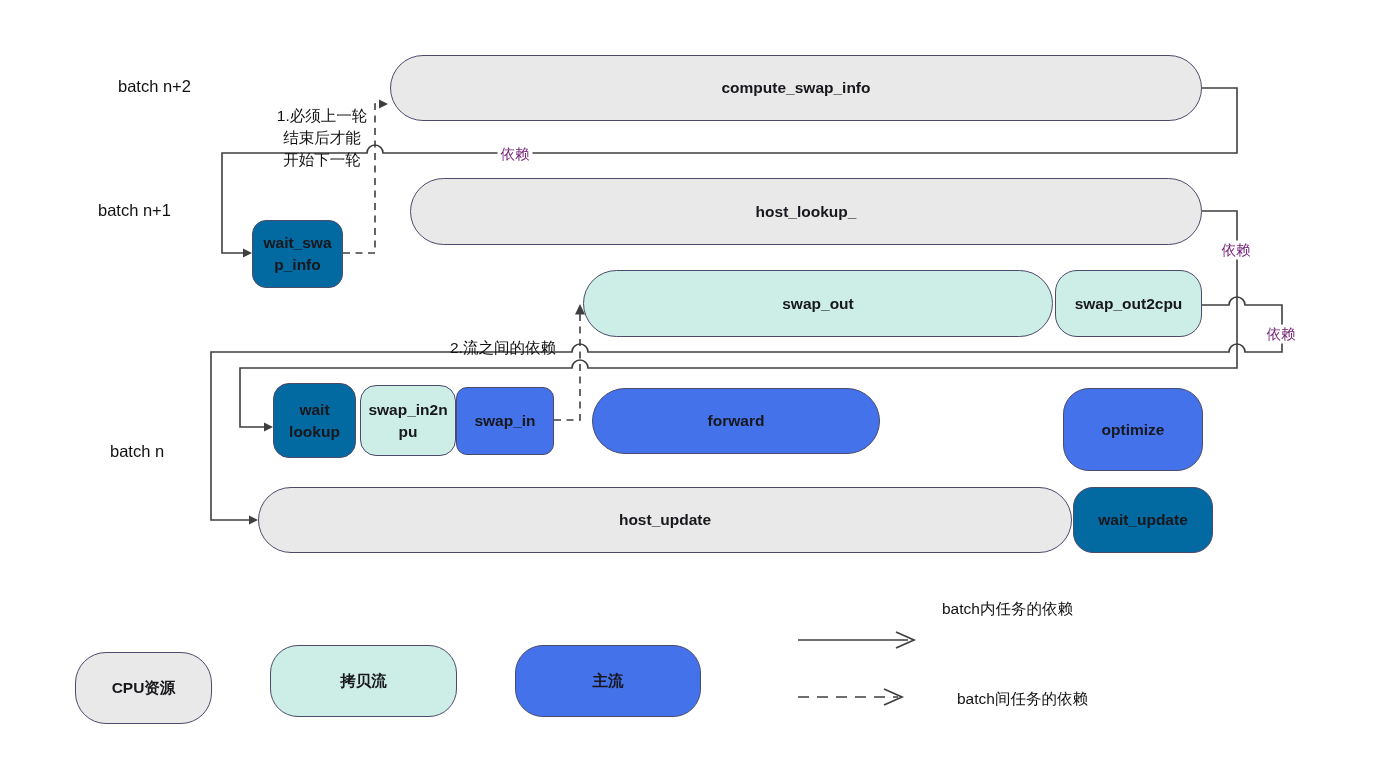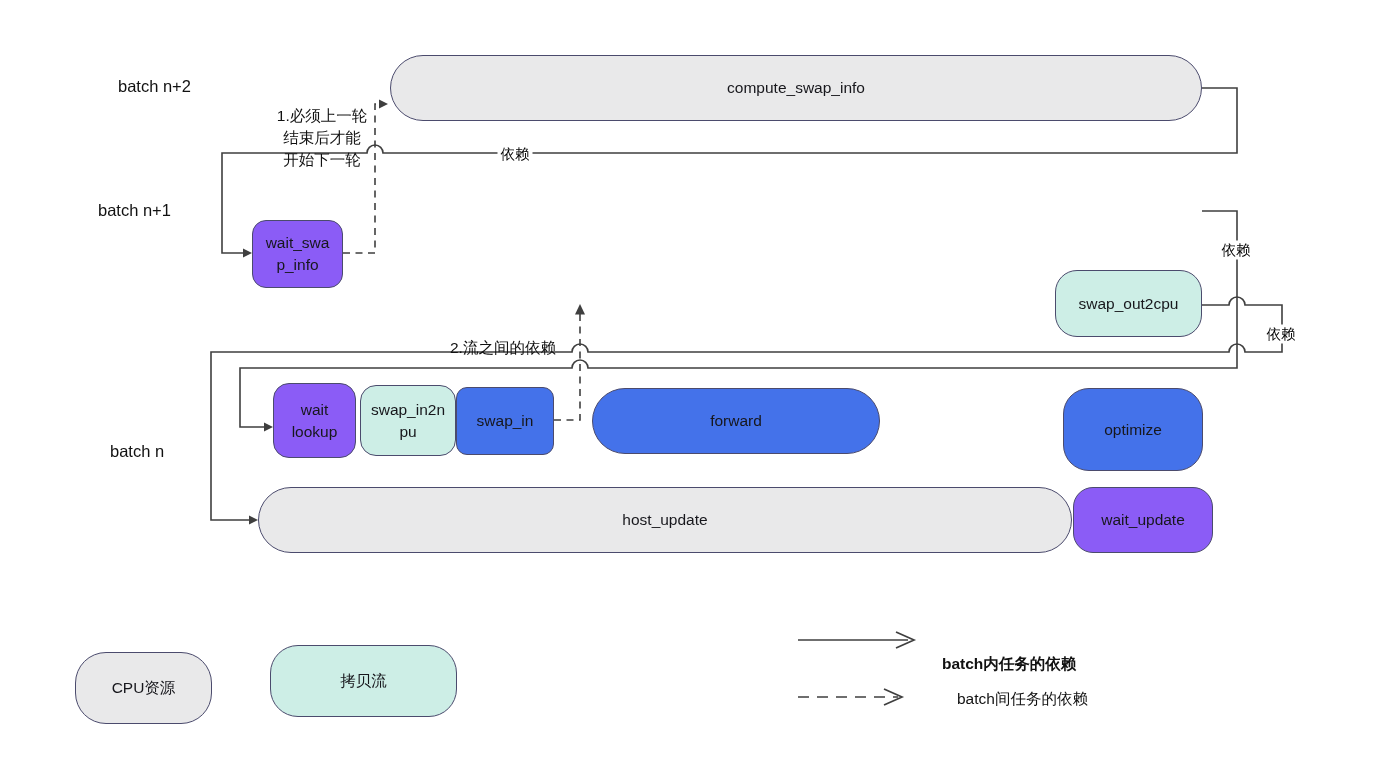--- a/index.html
+++ b/index.html
@@ -10,28 +10,28 @@
   body{font-family:"Liberation Sans","DejaVu Sans",sans-serif;color:var(--text);}
   #canvas{position:relative;width:1400px;height:761px;background:#ffffff;overflow:hidden;}
   #wires{position:absolute;left:0;top:0;width:1400px;height:761px;}
   #wires path{fill:none;stroke:var(--line);stroke-width:1.6;}
   #wires path.dash{stroke-dasharray:7 5.5;}
   #wires path.ldash{stroke-dasharray:11 8;}
   #wires polygon{fill:var(--line);stroke:none;}
   #wires path.oh{stroke-width:1.7;}
   .node{position:absolute;display:flex;align-items:center;justify-content:center;
         box-sizing:border-box;border:1.7px solid var(--node-border);
-        font-size:15.5px;line-height:20px;text-align:right;color:var(--text);}
+        font-size:15.5px;line-height:20px;text-align:right;color:var(--text);font-weight:bold;}
   .cpu{background:var(--cpu-fill);}
   .copy{background:var(--copy-fill);}
   .main{background:var(--main-fill);}
-  .white{background:#8b5cf6;}
+  .white{background:#0369a1;}
   .rowlabel{position:absolute;font-size:16.5px;color:#111;}
   .note{position:absolute;font-size:15.5px;color:#111;margin-top:44px;}
-  .dep{position:absolute;font-size:14.5px;color:#000000;background:#fff;padding:0 3px;transform:translate(-50%,-50%);}
+  .dep{position:absolute;font-size:14.5px;color:#701a75;background:#fff;padding:0 3px;transform:translate(-50%,-50%);}
   .legendlabel{position:absolute;font-size:15.5px;color:#111;}
   .twoline{flex-direction:column;line-height:22px;}
 </style>
 </head>
 <body>
 
 <div id="canvas">
 
   <svg id="wires" viewBox="0 0 1400 761" xmlns="http://www.w3.org/2000/svg">
 
@@ -66,40 +66,43 @@
     <div>开始下一轮</div>
   </div>
   <div class="note" style="left:450px;top:294px;">2.流之间的依赖</div>
 
   <div class="dep" style="left:515px;top:154px;">依赖</div>
   <div class="dep" style="left:1236px;top:250px;">依赖</div>
   <div class="dep" style="left:1281px;top:334px;">依赖</div>
 
   <div class="node cpu" style="left:390px;top:55px;width:812px;height:66px;border-radius:33px;">compute_swap_info</div>
 
+  <div class="node cpu" style="left:410px;top:178px;width:792px;height:67px;border-radius:33.5px;">host_lookup_</div>
   <div class="node white twoline" style="left:252px;top:220px;width:91px;height:68px;border-radius:14px;">
     <span>wait_swa</span>
     <span>p_info</span>
   </div>
 
+  <div class="node copy" style="left:583px;top:270px;width:470px;height:67px;border-radius:33.5px;">swap_out</div>
   <div class="node copy" style="left:1055px;top:270px;width:147px;height:67px;border-radius:22px;">swap_out2cpu</div>
 
   <div class="node white twoline" style="left:273px;top:383px;width:83px;height:75px;border-radius:16px;">
     <span>wait</span>
     <span>lookup</span>
   </div>
   <div class="node copy twoline" style="left:360px;top:385px;width:96px;height:71px;border-radius:16px;">
     <span>swap_in2n</span>
     <span>pu</span>
   </div>
   <div class="node main" style="left:456px;top:387px;width:98px;height:68px;border-radius:11px;">swap_in</div>
   <div class="node main" style="left:592px;top:388px;width:288px;height:66px;border-radius:33px;">forward</div>
   <div class="node main" style="left:1063px;top:388px;width:140px;height:83px;border-radius:26px;">optimize</div>
 
   <div class="node cpu" style="left:258px;top:487px;width:814px;height:66px;border-radius:33px;">host_update</div>
   <div class="node white" style="left:1073px;top:487px;width:140px;height:66px;border-radius:20px;">wait_update</div>
 
   <div class="node cpu" style="left:75px;top:645px;width:137px;height:72px;border-radius:31px;margin-top:7px;">CPU资源</div>
   <div class="node copy" style="left:270px;top:645px;width:187px;height:72px;border-radius:28px;">拷贝流</div>
-  <div class="legendlabel" style="left:942px;top:654px;font-weight:bold;">batch内任务的依赖</div>
+  <div class="node main" style="left:515px;top:645px;width:186px;height:72px;border-radius:28px;">主流</div>
+  <div class="legendlabel" style="left:942px;top:599px;">batch内任务的依赖</div>
   <div class="legendlabel" style="left:957px;top:689px;">batch间任务的依赖</div>
 
 </div>
 
 </body></html>

